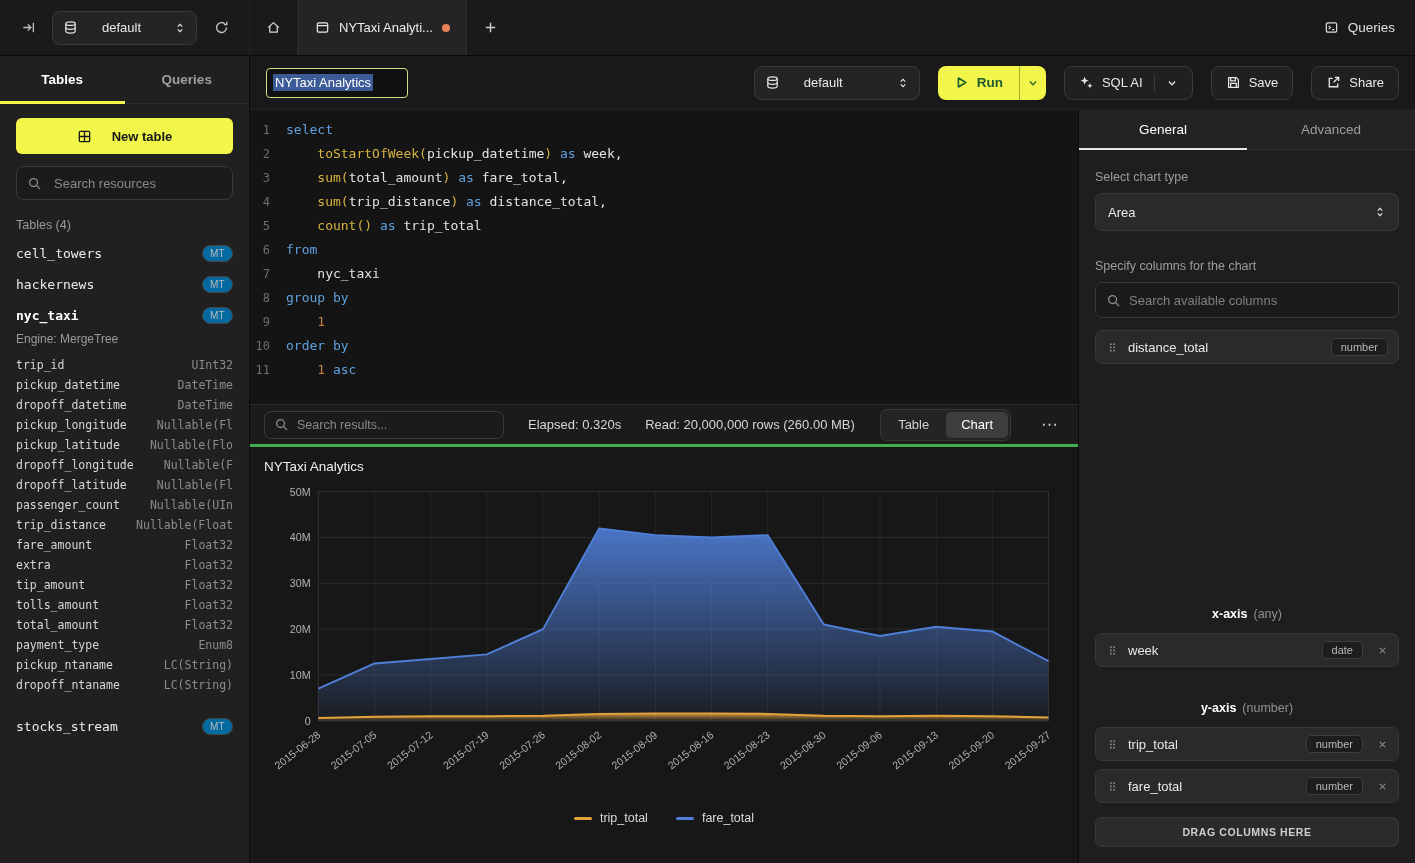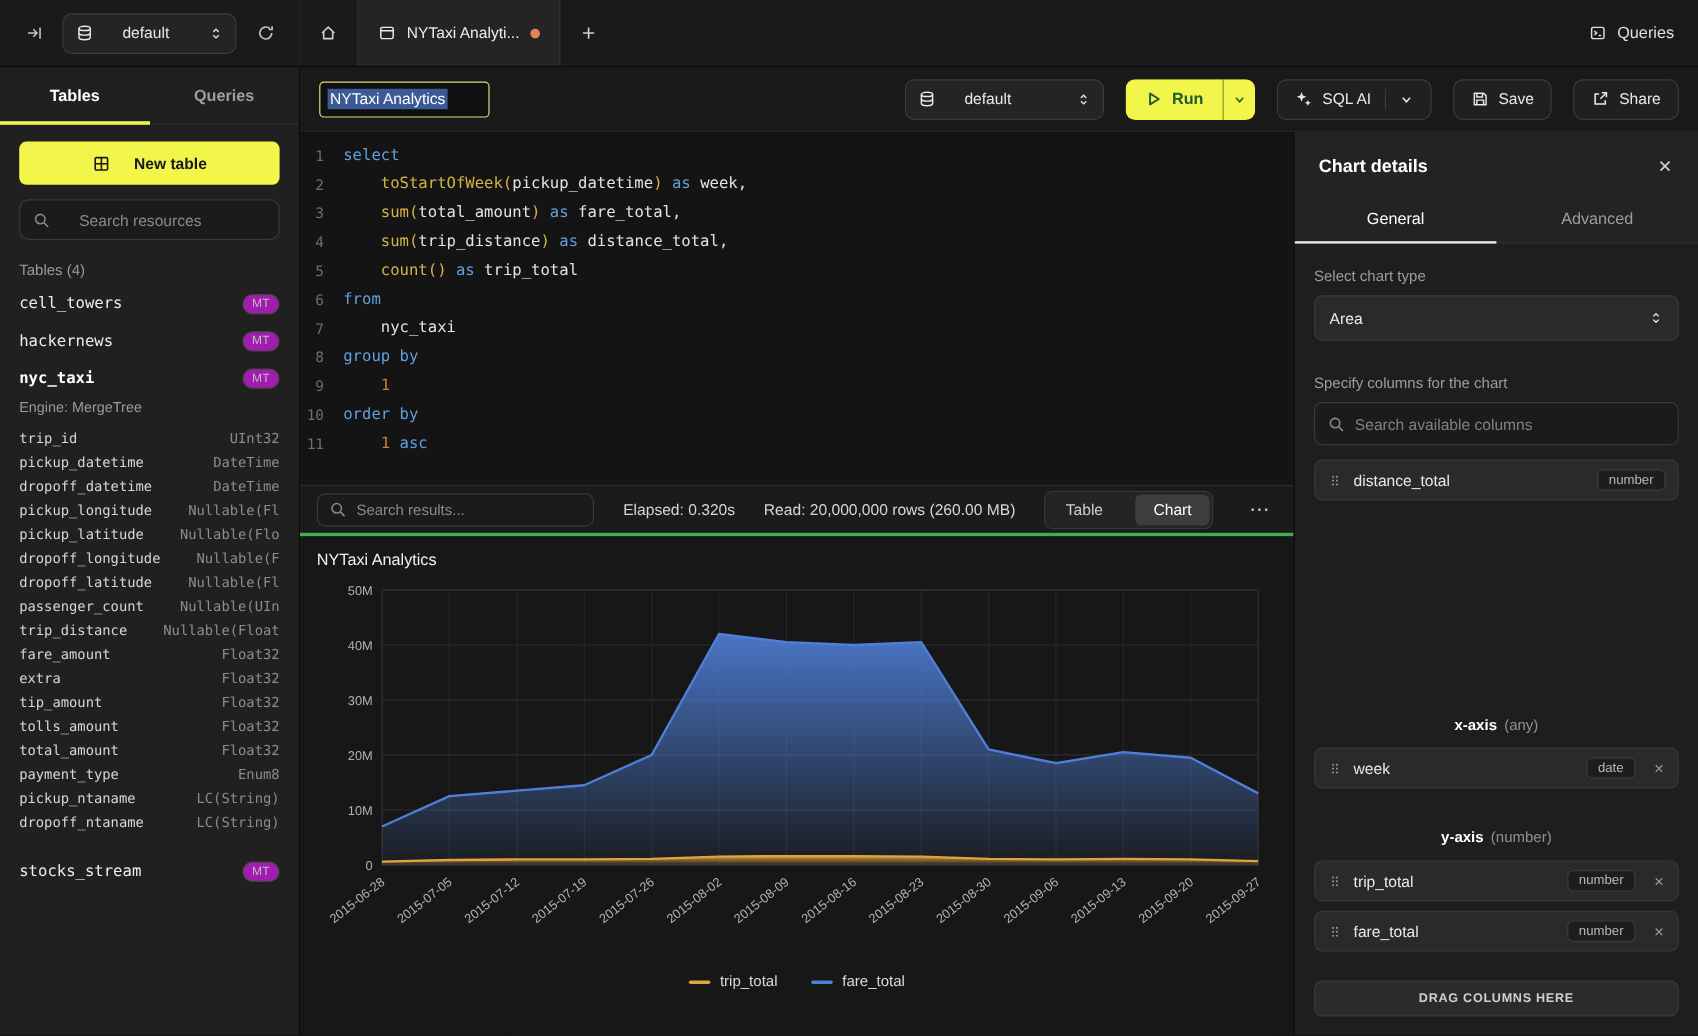--- a/index.html
+++ b/index.html
@@ -29,29 +29,29 @@
   
   .body-row{flex:1;display:flex;min-height:0}
 
   
   .sidebar{width:250px;flex:none;background:#202020;border-right:1px solid #0c0c0c;display:flex;flex-direction:column;overflow:hidden}
   .sidebar-tabs{display:flex;height:48px;border-bottom:1px solid #2d2d2d;flex:none}
   .side-tab{flex:1;display:flex;align-items:center;justify-content:center;color:#9f9f9f;font-weight:700;font-size:13.5px;position:relative;cursor:pointer}
   .side-tab.active{color:#fff}
   .side-tab.active::after{content:"";position:absolute;left:0;right:0;bottom:-1px;height:3px;background:var(--yellow,#f2f54a)}
   .new-table-btn{margin:14px 16px 0;height:36px;border-radius:6px;background:var(--yellow,#f2f54a);color:#181818;font-weight:700;font-size:13px;display:flex;align-items:center;justify-content:center;gap:20px;border:none;cursor:pointer;font-family:inherit;flex:none}
-  .search-box{margin:12px 16px 0;height:34px;border:1px solid #3a3a3a;border-radius:8px;display:flex;align-items:center;gap:24px;padding:0 10px;color:#8a8a8a;background:#1b1b1b;flex:none}
+  .search-box{margin:12px 16px 0;height:34px;border:1px solid #3a3a3a;border-radius:8px;display:flex;align-items:center;gap:12px;padding:0 10px;color:#8a8a8a;background:#1b1b1b;flex:none}
   .search-box input{flex:1;min-width:0;background:transparent;border:none;outline:none;color:#e6e6e6;font-size:13px;font-family:inherit}
   .search-box input::placeholder{color:#8a8a8a}
   .section-title{margin:18px 16px 6px;color:#9a9a9a;font-size:12.5px;flex:none}
   .tables-scroll{flex:1;overflow:hidden}
   .table-row{display:flex;align-items:center;justify-content:space-between;padding:7px 16px;cursor:pointer}
   .tname{font-family:"DejaVu Sans Mono",monospace;font-size:13px;color:#ececec}
   .table-row.selected .tname{font-weight:700;color:#fff}
-  .mt-badge{background:#a21caf;border:1px solid #464646;color:#bcbcbc;font-size:10px;border-radius:9px;padding:2px 7px;letter-spacing:.3px}
+  .mt-badge{background:#0369a1;border:1px solid #464646;color:#bcbcbc;font-size:10px;border-radius:9px;padding:2px 7px;letter-spacing:.3px}
   .engine-line{color:#9a9a9a;font-size:12px;padding:1px 16px 9px}
   .cols{padding:0 16px 4px}
   .col-row{display:flex;justify-content:space-between;align-items:center;height:20px;font-family:"DejaVu Sans Mono",monospace;font-size:11.5px;cursor:pointer}
   .cname{color:#d6d6d6;white-space:nowrap}
   .ctype{color:#8c8c8c;white-space:nowrap;overflow:hidden;max-width:118px;text-align:right}
   .cols + .table-row{margin-top:12px}
 
   
   .main-col{flex:1;display:flex;flex-direction:column;min-width:0}
   .query-header{height:54px;flex:none;display:flex;align-items:center;gap:20px;padding:0 16px;background:#191919;border-bottom:1px solid #232323}
@@ -76,21 +76,21 @@
   .tk-fn{color:#d6b342}
   .tk-pl,.tk-id{color:#e3e3e3}
   .tk-num{color:#c9813b}
 
   
   .results-toolbar{height:40px;flex:none;background:#1b1b1b;border-top:1px solid #2a2a2a;display:flex;align-items:center;gap:24px;padding:0 14px}
   .rt-search{width:240px;height:28px;border:1px solid #3a3a3a;border-radius:7px;display:flex;align-items:center;gap:8px;padding:0 9px;color:#8a8a8a;background:#1b1b1b}
   .rt-search input{flex:1;min-width:0;background:transparent;border:none;outline:none;color:#e6e6e6;font-size:12.5px;font-family:inherit}
   .rt-search input::placeholder{color:#8a8a8a}
   .rt-stat{color:#d6d6d6;font-size:13px;white-space:nowrap}
-  .seg{margin-left:auto;display:flex;background:#242424;border:1px solid #373737;border-radius:7px;padding:2px;gap:12px}
+  .seg{margin-left:auto;display:flex;background:#242424;border:1px solid #373737;border-radius:7px;padding:2px;gap:2px}
   .seg-btn{height:26px;padding:0 15px;border:none;background:transparent;color:#cfcfcf;border-radius:5px;font-size:13px;cursor:pointer;font-family:inherit}
   .seg-btn.active{background:#3d3d3d;color:#fff}
   .more-btn{color:#c8c8c8;font-size:17px;padding:0 6px;cursor:pointer;line-height:1}
   .green-divider{height:3px;flex:none;background:var(--green,#3fb04d)}
 
   
   .chart-area{flex:1;background:#171717;padding:10px 14px 4px;display:flex;flex-direction:column;min-height:0;overflow:hidden}
   .chart-title{color:#f0f0f0;font-size:13.5px;margin:2px 0 6px;flex:none}
   #chart-svg-holder{flex:none;width:100%}
   .axlbl{fill:#b2b2b2;font-size:11px;font-family:"Liberation Sans",sans-serif}
@@ -118,21 +118,21 @@
   .pi-badge{margin-left:auto;background:#1d1d1d;border:1px solid #3d3d3d;color:#b8b8b8;font-size:11px;border-radius:5px;padding:2px 9px}
   .pi-close{color:#9a9a9a;margin-left:5px;cursor:pointer;display:flex}
   .pi-close svg{width:11px;height:11px}
   .grip{color:#8f8f8f;display:flex;cursor:grab}
   .grip svg{width:13px;height:13px}
   .dp-spacer{flex:1}
   .axis-header{display:flex;justify-content:center;align-items:baseline;gap:6px;margin:8px 0 12px;font-size:12.5px;flex:none}
   .axis-title{color:#fff;font-weight:700}
   .axis-sub{color:#909090}
   .y-axis-block{margin-top:26px}
-  .dropzone{height:30px;border-radius:7px;background:#2b2b2b;border:1px solid #3a3a3a;display:flex;align-items:center;justify-content:center;color:#cfcfcf;font-size:10.5px;font-weight:700;letter-spacing:.6px;margin-top:16px;flex:none}
+  .dropzone{height:30px;border-radius:7px;background:#2b2b2b;border:1px solid #3a3a3a;display:flex;align-items:center;justify-content:center;color:#cfcfcf;font-size:10.5px;font-weight:700;letter-spacing:.6px;margin-top:6px;flex:none}
 </style>
 </head>
 <body>
 
 <div class="app">
 
   <header class="topbar">
     <div class="topbar-left">
       <span class="icon-btn">
           <span class="icn">
@@ -540,28 +540,20 @@
                 <div class="legend-item">
       <span class="legend-swatch" style="background:#4f7fd9"></span>
       <span>fare_total</span>
     </div>
               </div>
           </div>
 
         </div>
 
         <aside class="details-panel">
-          <div class="dp-header">
-            <span class="dp-title">Chart details</span>
-            <span class="dp-close icn">
-                <svg viewBox="0 0 16 16">
-                  <path d="M4 4l8 8M12 4l-8 8" stroke="currentColor" stroke-width="1.5"></path>
-                </svg>
-              </span>
-          </div>
           <div class="dp-tabs" id="dp-tabs">
               <div class="dp-tab active">General</div>
               <div class="dp-tab">Advanced</div>
             </div>
           <div class="dp-body">
             <div class="dp-label">Select chart type</div>
             <div class="dp-select">
               <span>Area</span>
               <span class="icn icn-sm">
                   <svg viewBox="0 0 16 16">

